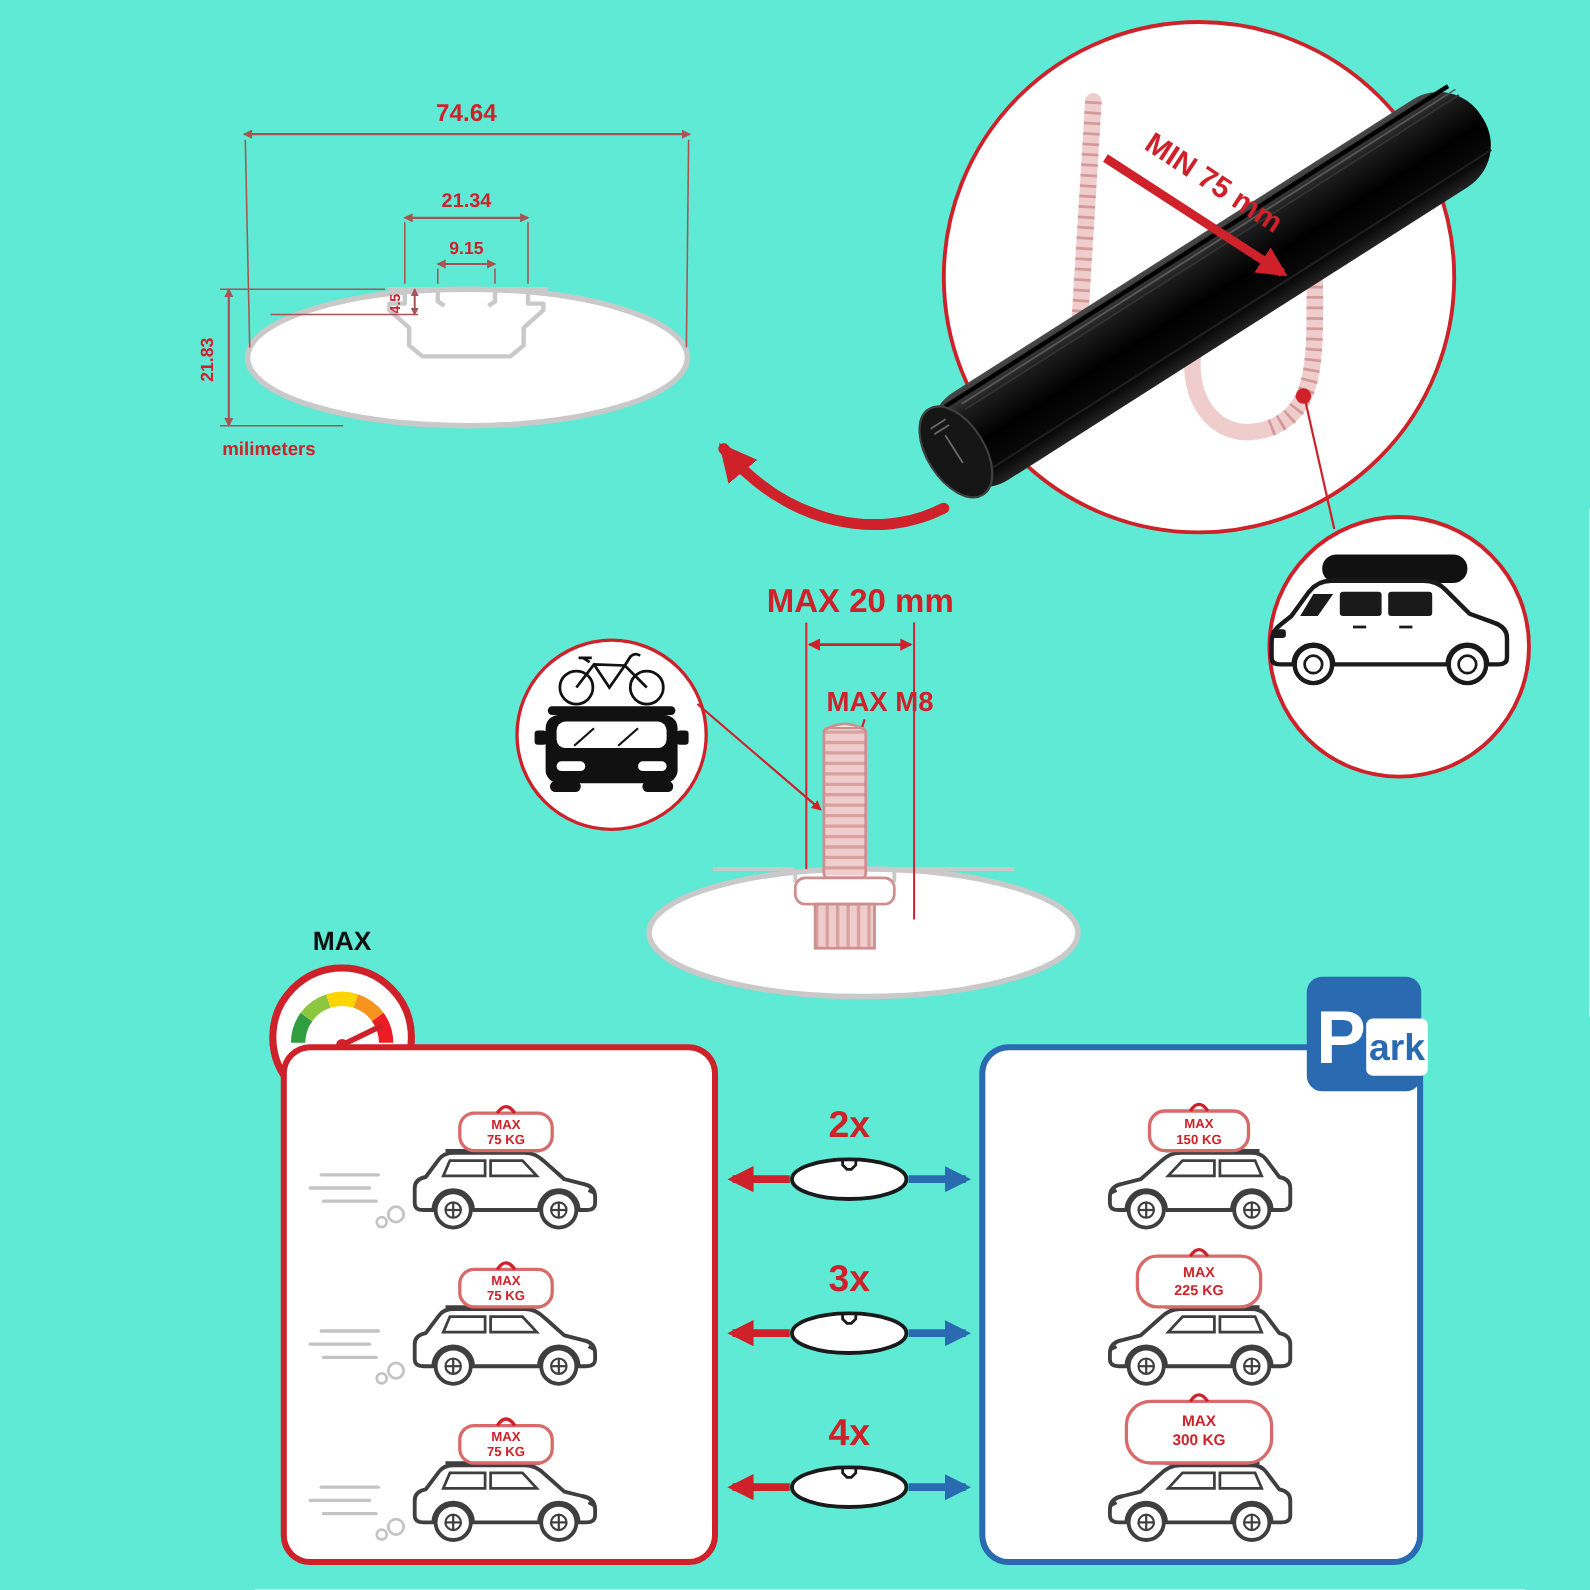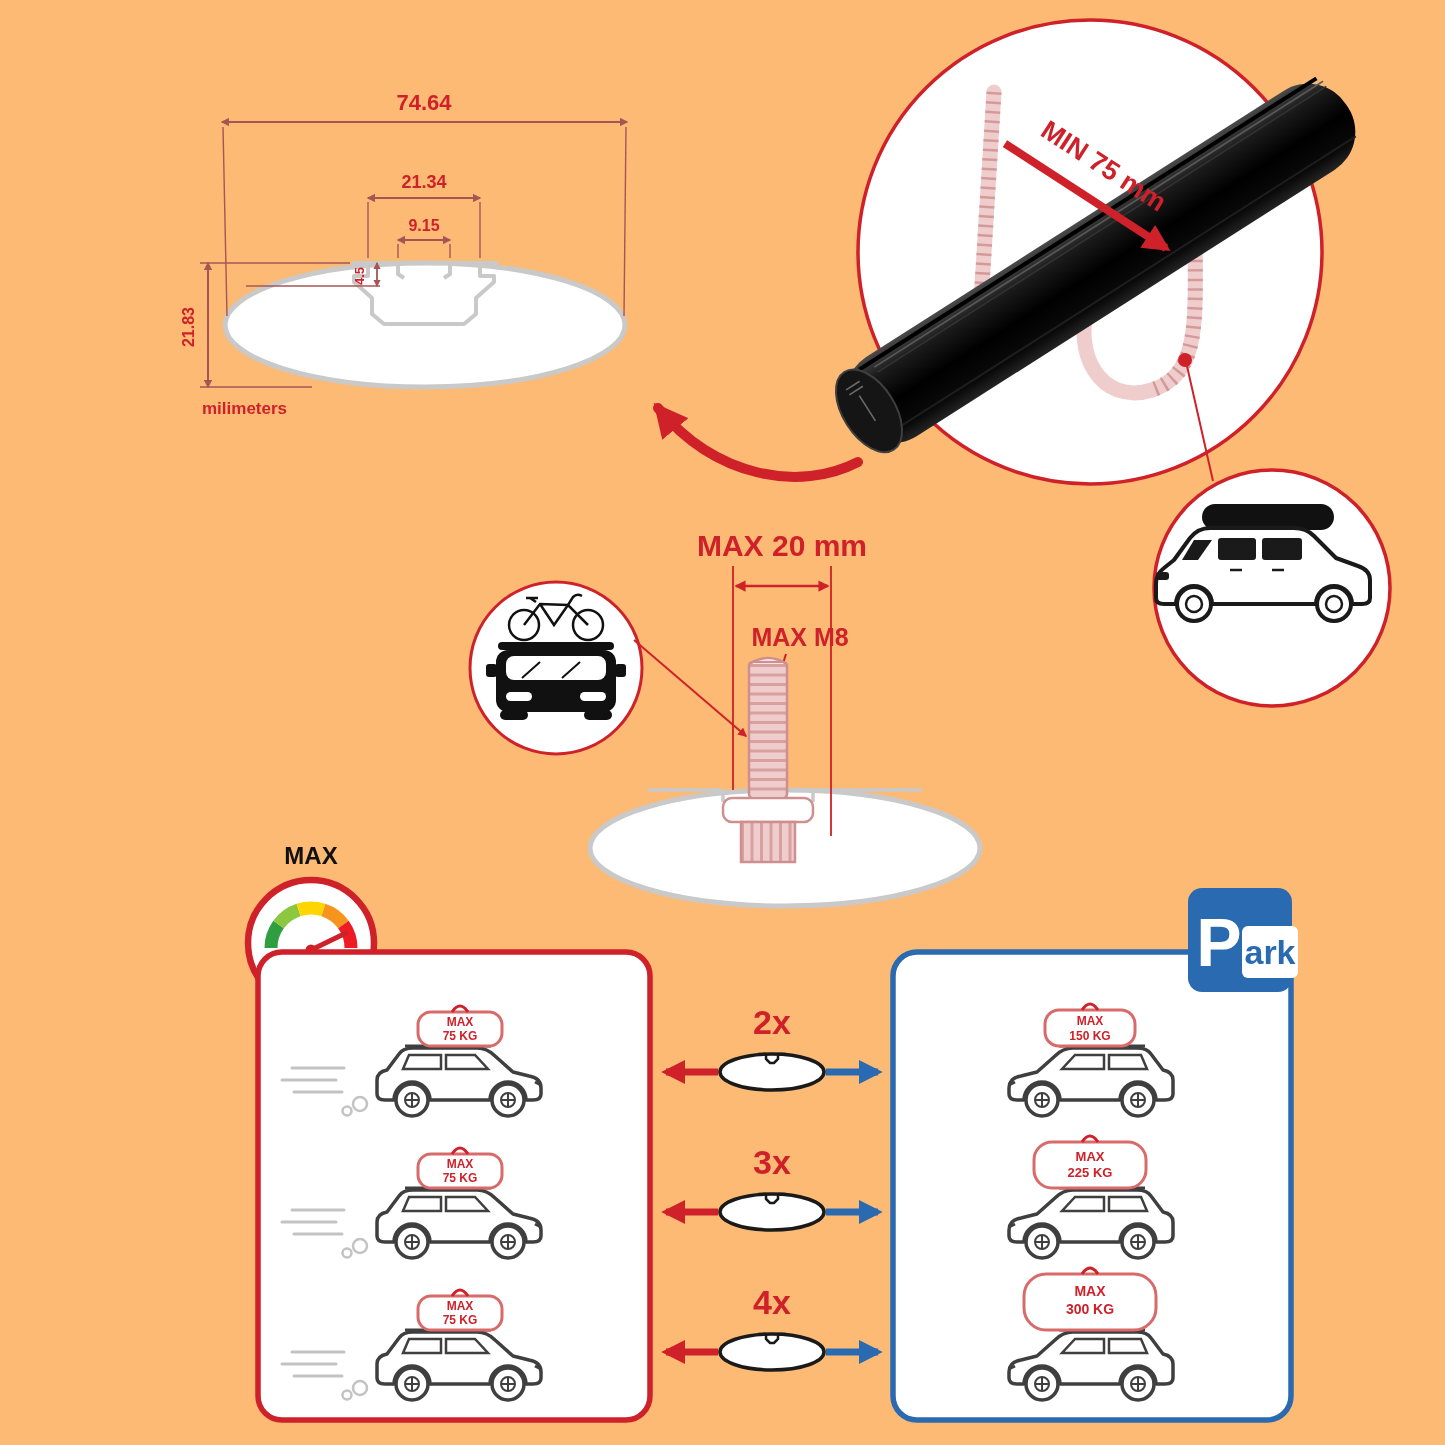--- a/index.html
+++ b/index.html
@@ -1,16 +1,16 @@
 <!DOCTYPE html>
 <html><head>
 <meta charset="utf-8">
 <style>
   html,body{margin:0;padding:0;background:#fff;}
-  .canvas{position:relative;width:1445px;height:1445px;background:#fdba74;
+  .canvas{position:relative;width:1445px;height:1445px;background:#5eead4;
           font-family:"Liberation Sans",sans-serif;overflow:hidden;}
   .canvas > svg{position:absolute;left:0;top:0;}
   text{font-family:"Liberation Sans",sans-serif;}
   .dimT{fill:#cf2129;font-weight:bold;}
   .blkT{fill:#111111;font-weight:bold;}
   .loadT{fill:#cf2129;font-weight:bold;}
 </style>
 </head>
 <body>
 

